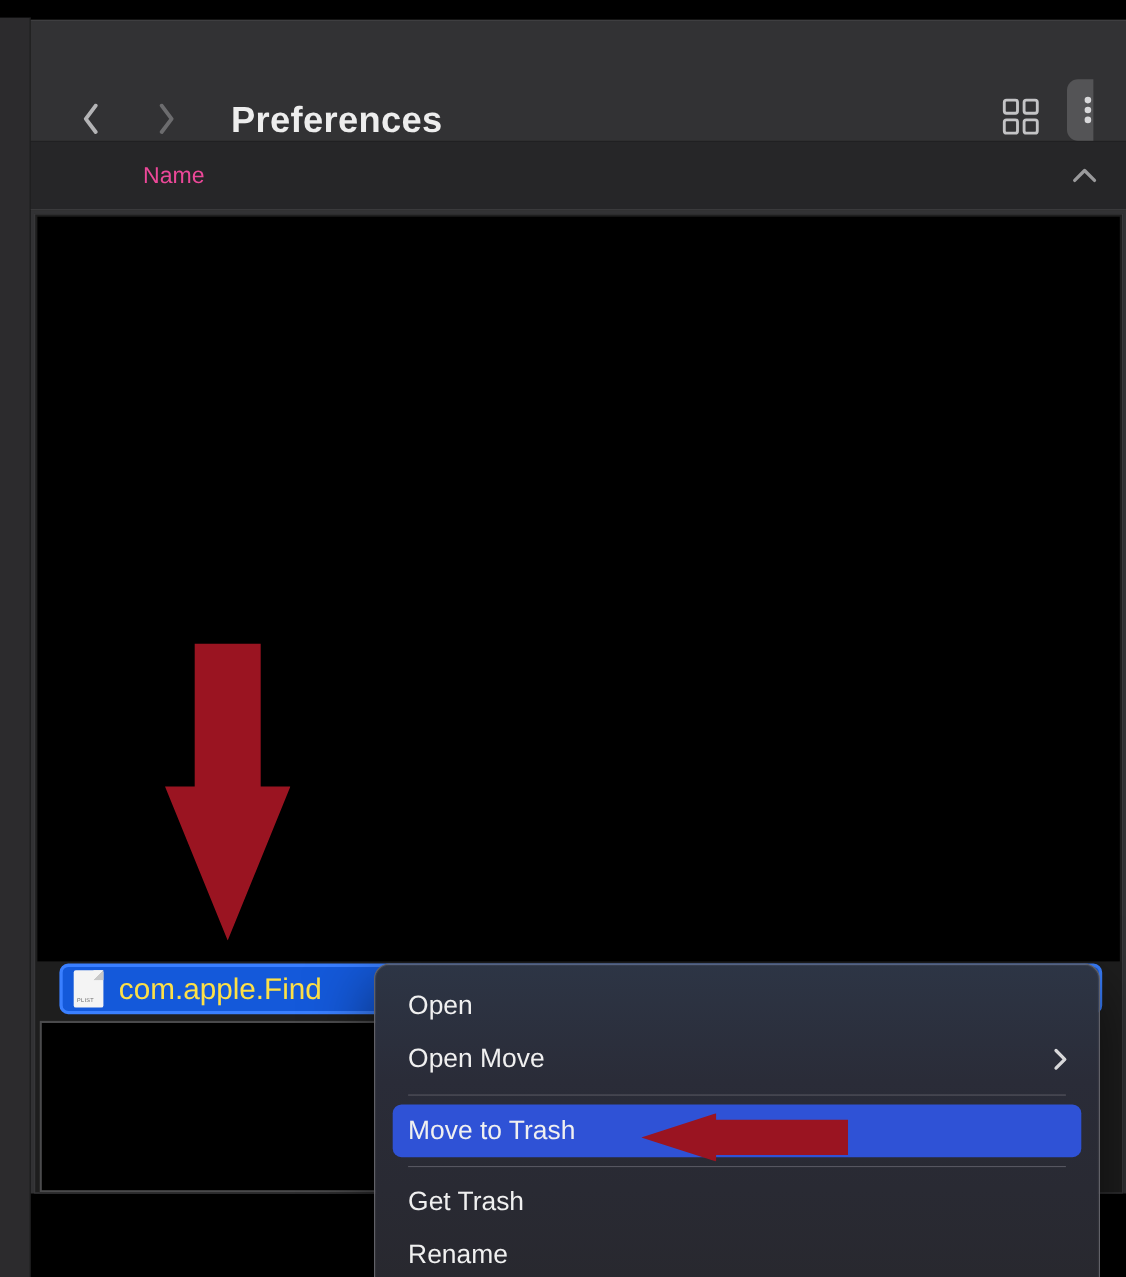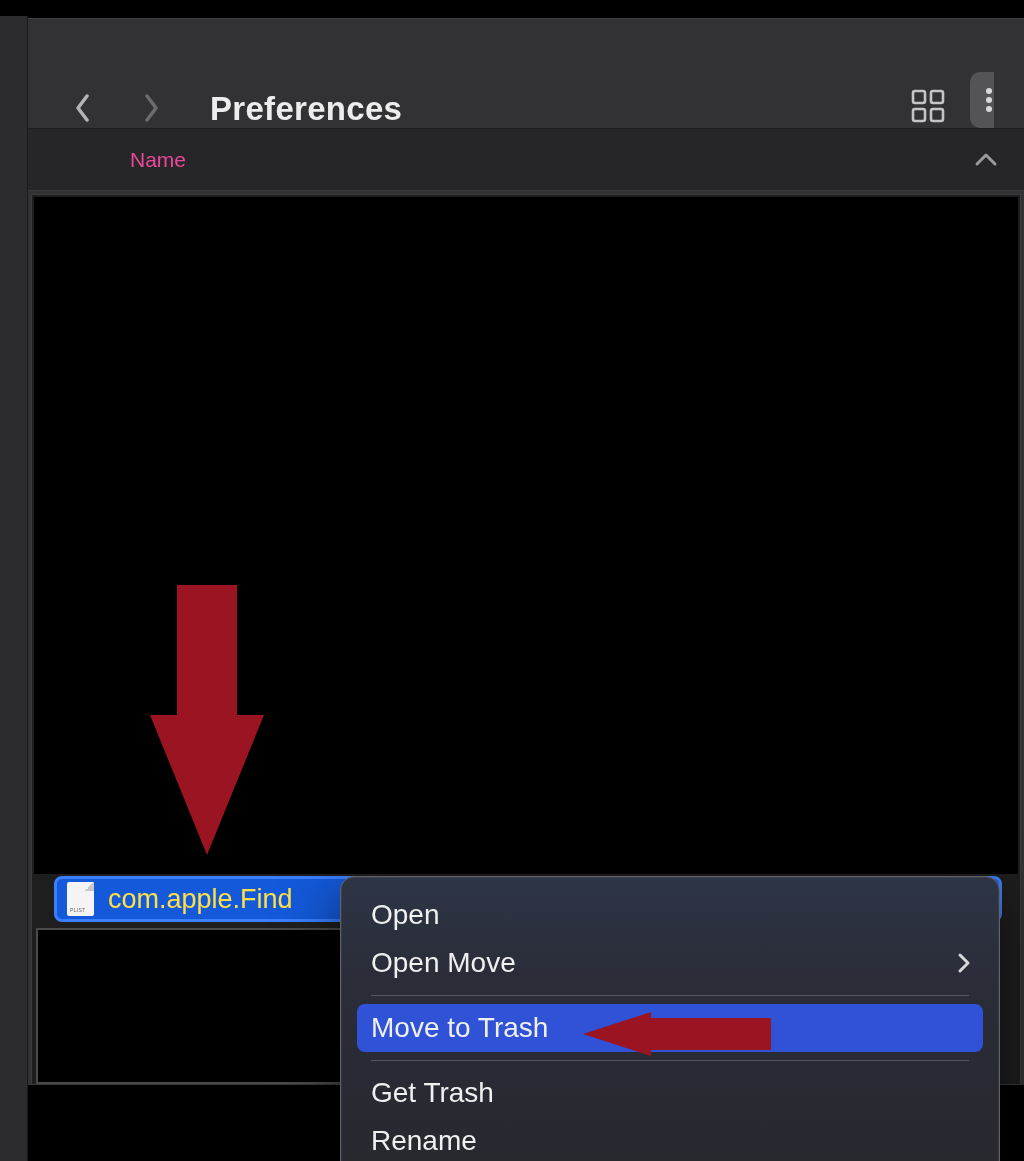--- a/index.html
+++ b/index.html
@@ -171,21 +171,21 @@
       border-radius: 14px;
       box-shadow: 0 20px 60px rgba(0,0,0,0.6), inset 0 0 0 1px rgba(255,255,255,0.06);
       padding: 14px 16px;
     }
     .menu-item {
       height: 48px;
       display: flex;
       align-items: center;
       padding: 0 14px;
       color: #f0f0f0;
-      font-size: 28px;
+      font-size: 24px;
       border-radius: 8px;
       cursor: pointer;
       position: relative;
     }
     .menu-item.highlighted {
       background: #2f52d6;
     }
     .menu-item .submenu-chevron {
       position: absolute;
       right: 12px;

